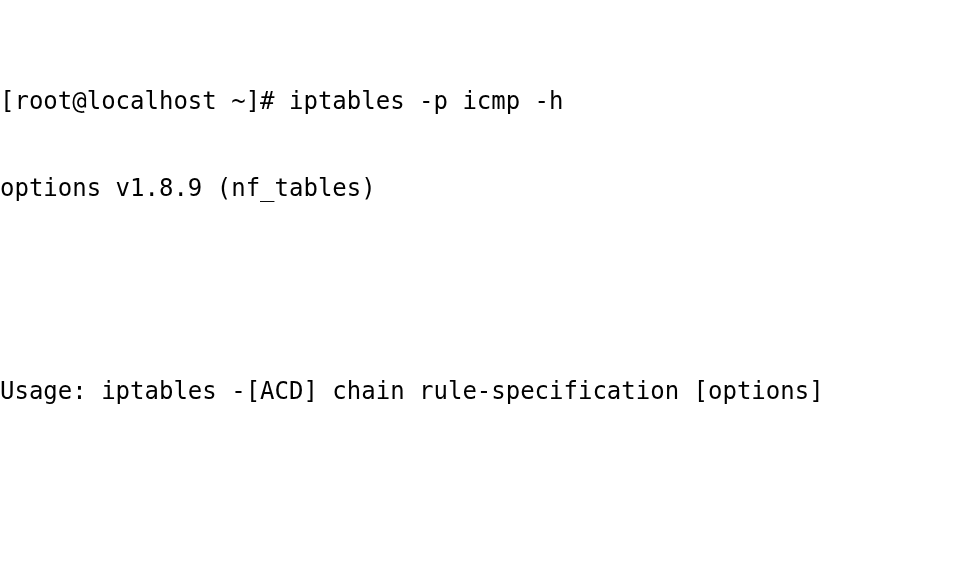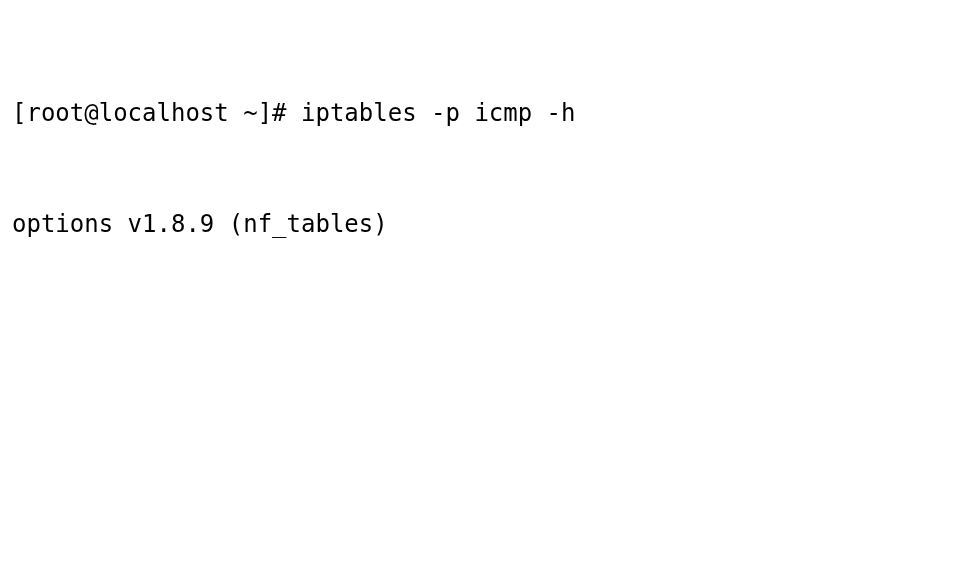--- a/index.html
+++ b/index.html
@@ -26,36 +26,37 @@
     box-sizing: border-box;
     overflow: hidden;
     white-space: pre;
     -webkit-font-smoothing: none;
   }
   .line {
     height: 29px;
     line-height: 29px;
     white-space: pre;
     display: block;
-    margin: 12px;
+    margin: 0;
     padding: 0;
   }
   .line.blank {
     height: 29px;
   }
 </style>
 </head>
 <body>
 
 <div id="terminal">
 
   <span class="line">[root@localhost ~]# iptables -p icmp -h</span>
   <span class="line">options v1.8.9 (nf_tables)</span>
   <span class="line blank"></span>
 
+  <span class="line">Usage: iptables -[ACD] chain rule-specification [options]</span>
   
   
   
   
   
   
   
 
   
 

